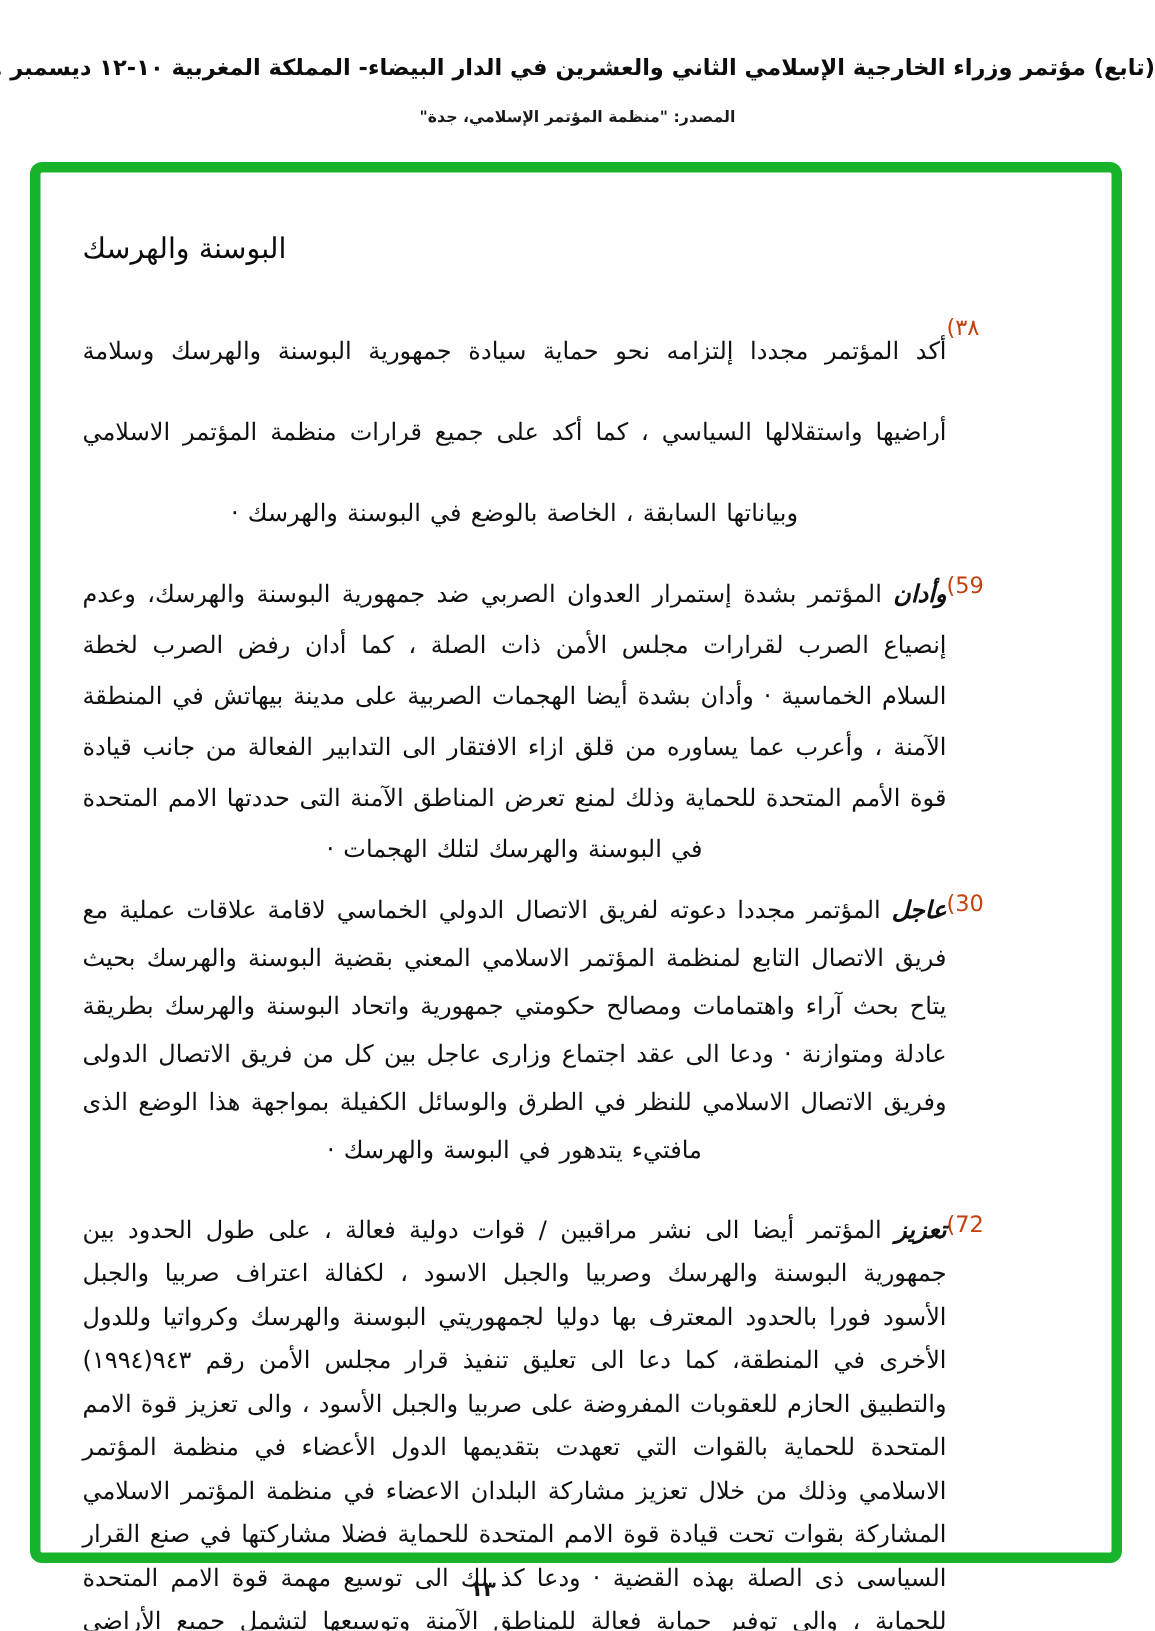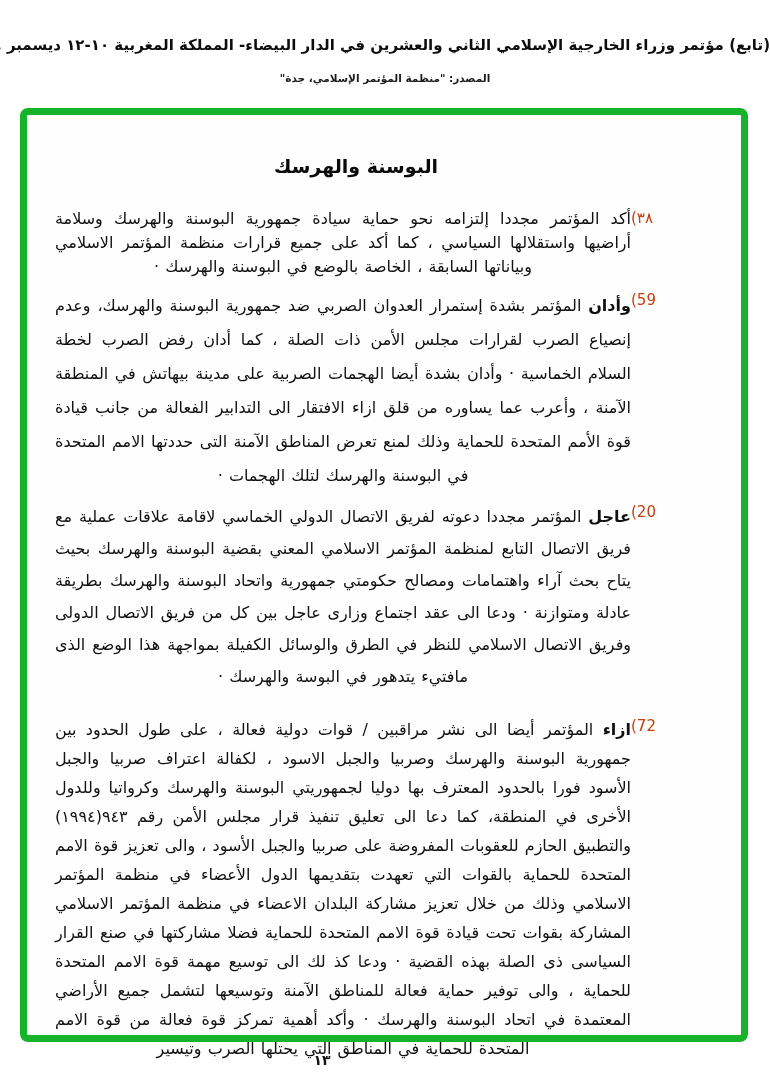--- a/index.html
+++ b/index.html
@@ -18,35 +18,35 @@
   }
   .frame{
     position:absolute;left:20px;top:108px;width:714px;height:920px;
     border:7px solid #17b32b;border-radius:8px;background:#fffefe;
   }
   .content{
     position:absolute;inset:0;direction:rtl;
     padding:40px 56px 0 28px;box-sizing:border-box;
   }
   .sec-title{
-    margin:0 28px 0 0;text-align:center;
-    font-size:19px;font-weight:bold;color:#0a0a0a;
+    margin:0 28px 0 0;text-align:left;
+    font-size:19px;font-weight:normal;color:#0a0a0a;
   }
   .row{display:flex;direction:rtl;align-items:flex-start;}
   .row .num{
     flex:0 0 54px;text-align:left;font-size:15px;color:#c2410c;
     padding-top:2px;
   }
   .row .para{
     flex:1;text-align:justify;text-align-last:center;font-size:16px;
     color:#101010;word-spacing:1px;
   }
-  .row .para b{font-weight:bold;}
+  .row .para b{font-weight:bold;font-style:italic;}
   .p38{margin-top:30px;}
-  .p38 .para{line-height:24px;}
+  .p38 .para{line-height:54px;}
   .p39{margin-top:10px;}
   .p39 .para{line-height:34px;}
   .p40{margin-top:8px;}
   .p40 .para{line-height:32px;}
   .p41{margin-top:22px;}
   .p41 .para{line-height:29px;}
   .pagenum{
     position:absolute;top:1052px;left:0;width:644px;text-align:center;
     font-weight:bold;font-size:14px;color:#141414;direction:rtl;
   }
@@ -72,31 +72,31 @@
 
     <div class="row p39">
       <div class="num">59)</div>
       <div class="para">
         <b>وأدان</b>
         <span>المؤتمر بشدة إستمرار العدوان الصربي ضد جمهورية البوسنة والهرسك، وعدم إنصياع الصرب لقرارات مجلس الأمن ذات الصلة ، كما أدان رفض الصرب لخطة السلام الخماسية · وأدان بشدة أيضا الهجمات الصربية على مدينة بيهاتش في المنطقة الآمنة ، وأعرب عما يساوره من قلق ازاء الافتقار الى التدابير الفعالة من جانب قيادة قوة الأمم المتحدة للحماية وذلك لمنع تعرض المناطق الآمنة التى حددتها الامم المتحدة في البوسنة والهرسك لتلك الهجمات ·</span>
       </div>
     </div>
 
     <div class="row p40">
-      <div class="num">20)</div>
+      <div class="num">30)</div>
       <div class="para">
         <b>عاجل</b>
         <span>المؤتمر مجددا دعوته لفريق الاتصال الدولي الخماسي لاقامة علاقات عملية مع فريق الاتصال التابع لمنظمة المؤتمر الاسلامي المعني بقضية البوسنة والهرسك بحيث يتاح بحث آراء واهتمامات ومصالح حكومتي جمهورية واتحاد البوسنة والهرسك بطريقة عادلة ومتوازنة · ودعا الى عقد اجتماع وزارى عاجل بين كل من فريق الاتصال الدولى وفريق الاتصال الاسلامي للنظر في الطرق والوسائل الكفيلة بمواجهة هذا الوضع الذى مافتيء يتدهور في البوسة والهرسك ·</span>
       </div>
     </div>
 
     <div class="row p41">
       <div class="num">72)</div>
       <div class="para">
-        <b>ازاء</b>
+        <b>تعزيز</b>
         <span>المؤتمر أيضا الى نشر مراقبين / قوات دولية فعالة ، على طول الحدود بين جمهورية البوسنة والهرسك وصربيا والجبل الاسود ، لكفالة اعتراف صربيا والجبل الأسود فورا بالحدود المعترف بها دوليا لجمهوريتي البوسنة والهرسك وكرواتيا وللدول الأخرى في المنطقة، كما دعا الى تعليق تنفيذ قرار مجلس الأمن رقم ‎٩٤٣(١٩٩٤)‎ والتطبيق الحازم للعقوبات المفروضة على صربيا والجبل الأسود ، والى تعزيز قوة الامم المتحدة للحماية بالقوات التي تعهدت بتقديمها الدول الأعضاء في منظمة المؤتمر الاسلامي وذلك من خلال تعزيز مشاركة البلدان الاعضاء في منظمة المؤتمر الاسلامي المشاركة بقوات تحت قيادة قوة الامم المتحدة للحماية فضلا مشاركتها في صنع القرار السياسى ذى الصلة بهذه القضية · ودعا كذ لك الى توسيع مهمة قوة الامم المتحدة للحماية ، والى توفير حماية فعالة للمناطق الآمنة وتوسيعها لتشمل جميع الأراضي المعتمدة في اتحاد البوسنة والهرسك · وأكد أهمية تمركز قوة فعالة من قوة الامم المتحدة للحماية في المناطق التي يحتلها الصرب وتيسير</span>
       </div>
     </div>
 
   </div>
 </div>
 
 <div class="pagenum">١٣</div>
 
 </body></html>

